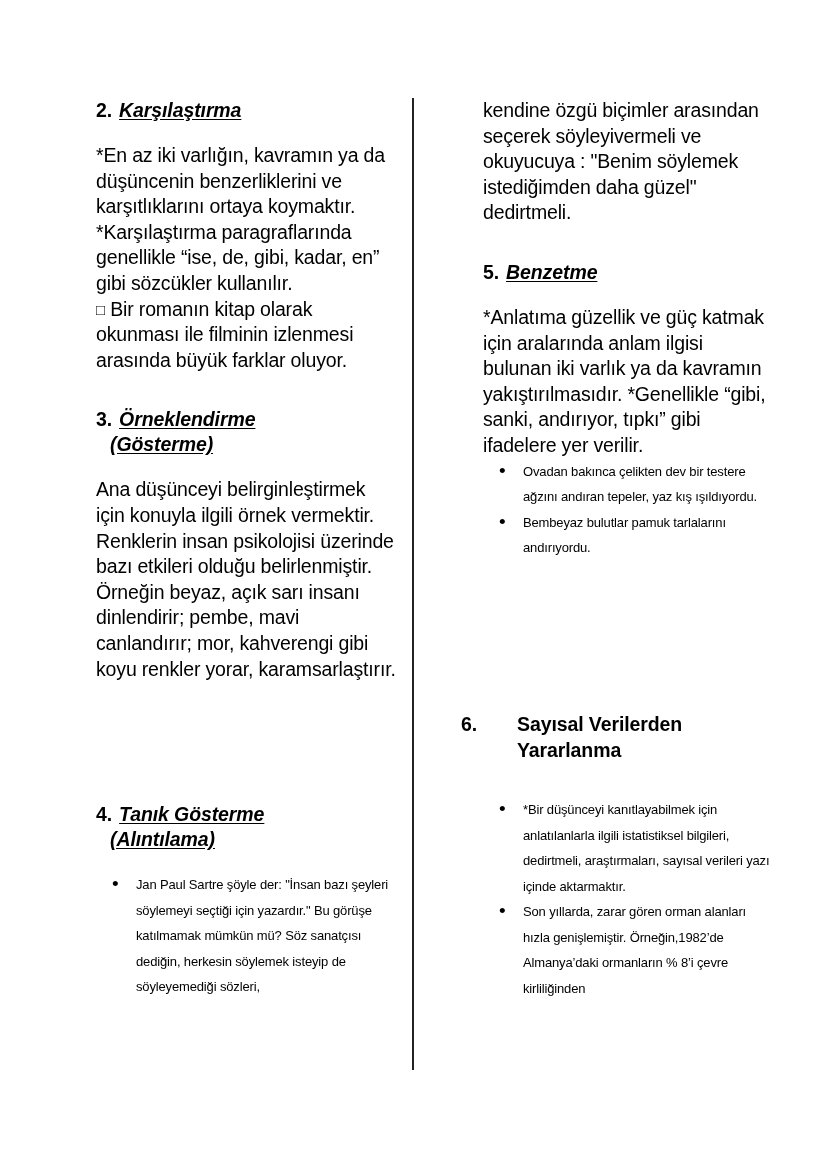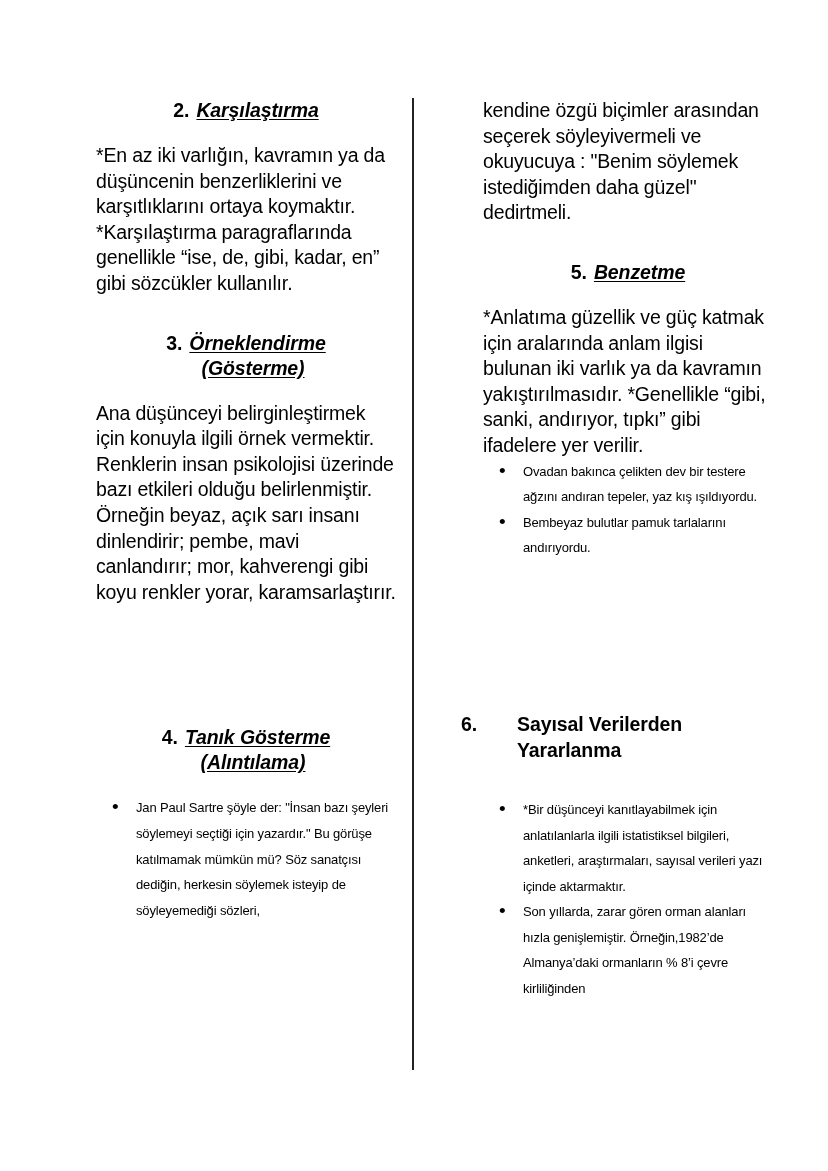--- a/index.html
+++ b/index.html
@@ -55,21 +55,20 @@
     left: 483px;
     width: 290px;
   }
 
   
   .heading {
     font-size: 19.5px;
     font-weight: bold;
     font-style: italic;
     line-height: 25px;
-    text-align: center;
     margin: 0;
     letter-spacing: -0.1px;
   }
   .heading .num {
     font-style: normal;
     text-decoration: none;
     display: inline-block;
     margin-right: 7px;
   }
   .heading .ttl {
@@ -155,20 +154,21 @@
     <div class="col col-left">
 
       <h2 class="heading">
         <span class="num">2.</span><span class="ttl">Karşılaştırma</span>
       </h2>
 
       <div class="gap-md"></div>
 
       <p class="para">*En az iki varlığın, kavramın ya da düşüncenin benzerliklerini ve karşıtlıklarını ortaya koymaktır. *Karşılaştırma paragraflarında genellikle “ise, de, gibi, kadar, en” gibi sözcükler kullanılır.</p>
 
+      <p class="para"><span class="sq">□</span> <span>Bir romanın kitap olarak okunması ile filminin izlenmesi arasında büyük farklar oluyor.</span></p>
 
       <div class="gap-lg"></div>
 
       <h2 class="heading two-line">
         <span class="num">3.</span><span class="ttl">Örneklendirme</span>
         <span class="ttl2">(Gösterme)</span>
       </h2>
 
       <div class="gap-md"></div>
 
@@ -212,20 +212,20 @@
       <div class="gap-s6"></div>
 
       <h2 class="heading-plain">
         <span class="num">6.</span><span>Sayısal Verilerden</span>
         <span class="ttl2">Yararlanma</span>
       </h2>
 
       <div class="gap-lg"></div>
 
       <ul class="bullets">
-        <li>*Bir düşünceyi kanıtlayabilmek için anlatılanlarla ilgili istatistiksel bilgileri, anketleri, araştırmaları, sayısal verileri yazı içinde aktarmaktır.</li>
+        <li>*Bir düşünceyi kanıtlayabilmek için anlatılanlarla ilgili istatistiksel bilgileri, dedirtmeli, araştırmaları, sayısal verileri yazı içinde aktarmaktır.</li>
         <li> Son yıllarda, zarar gören orman alanları hızla genişlemiştir. Örneğin,1982’de Almanya’daki ormanların % 8’i çevre kirliliğinden</li>
       </ul>
 
     </div>
 
   </div>
 </div>
 
 </body></html>

